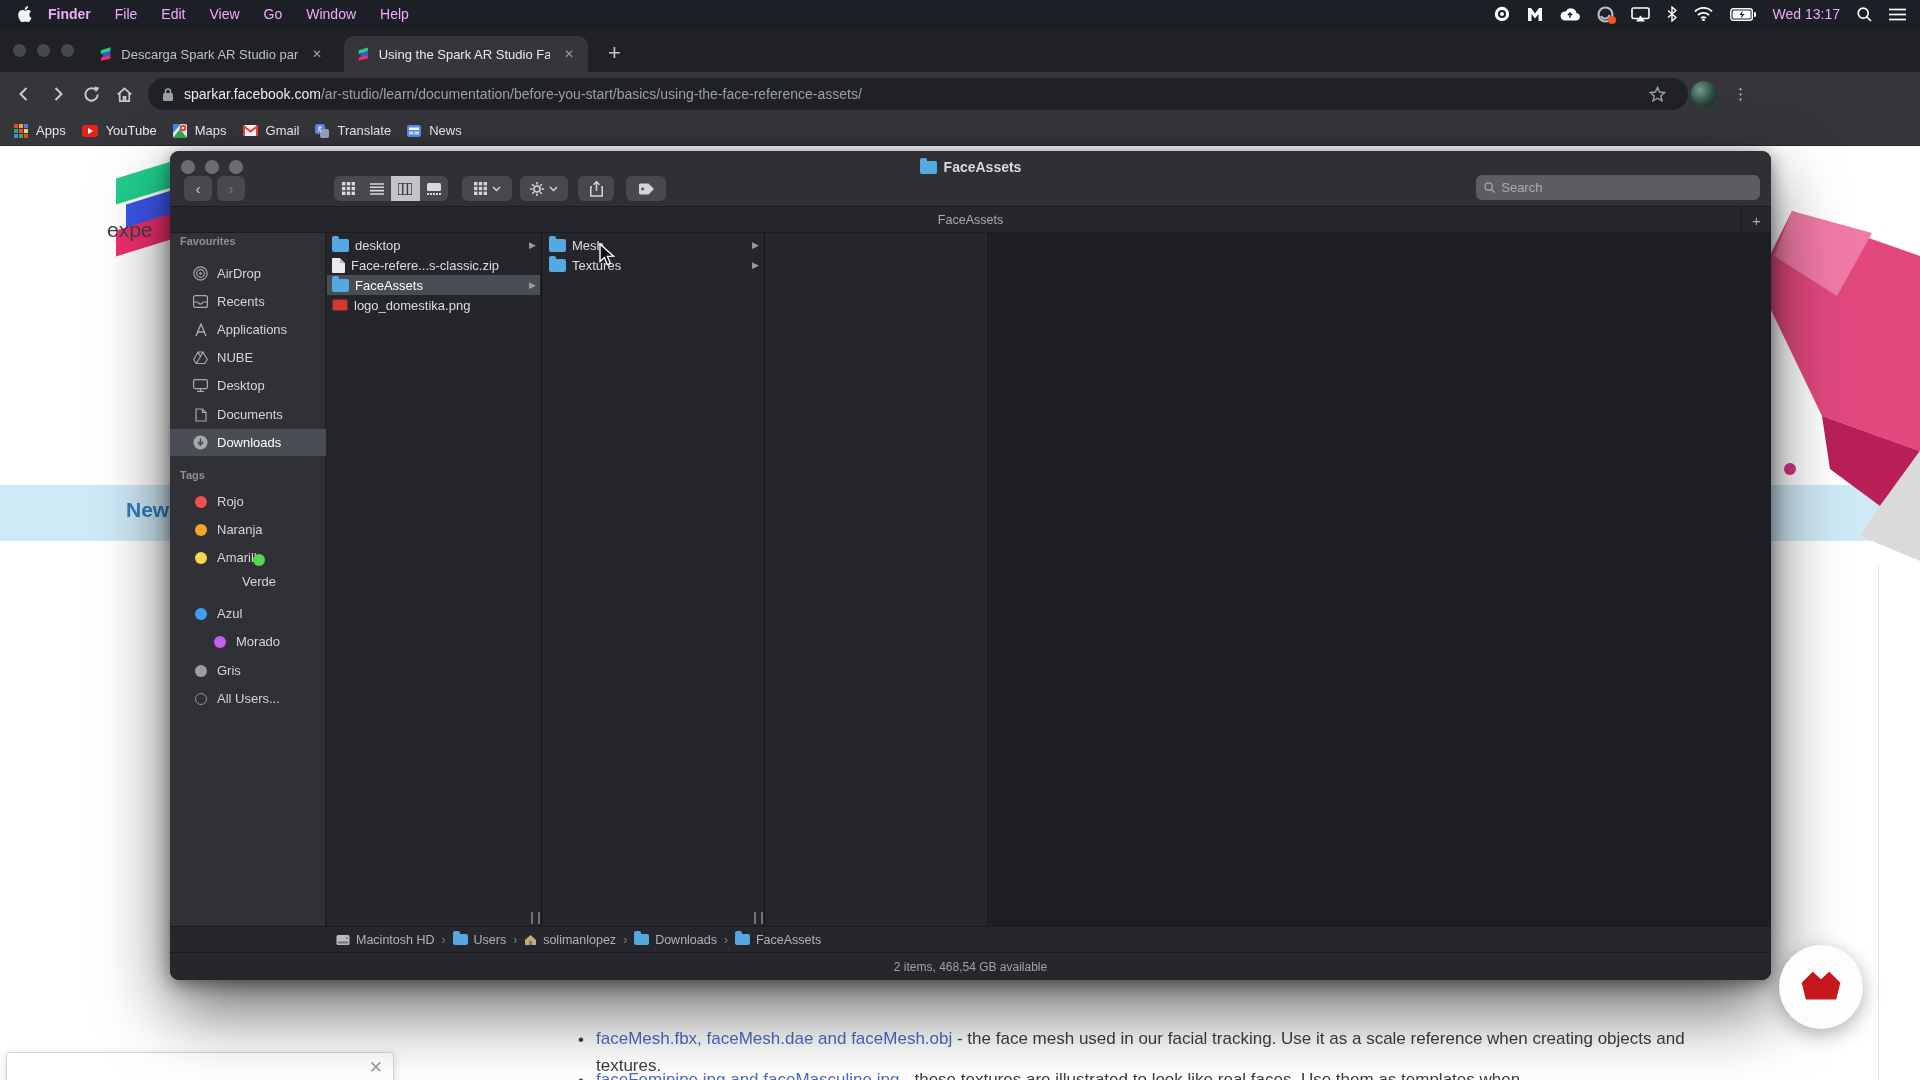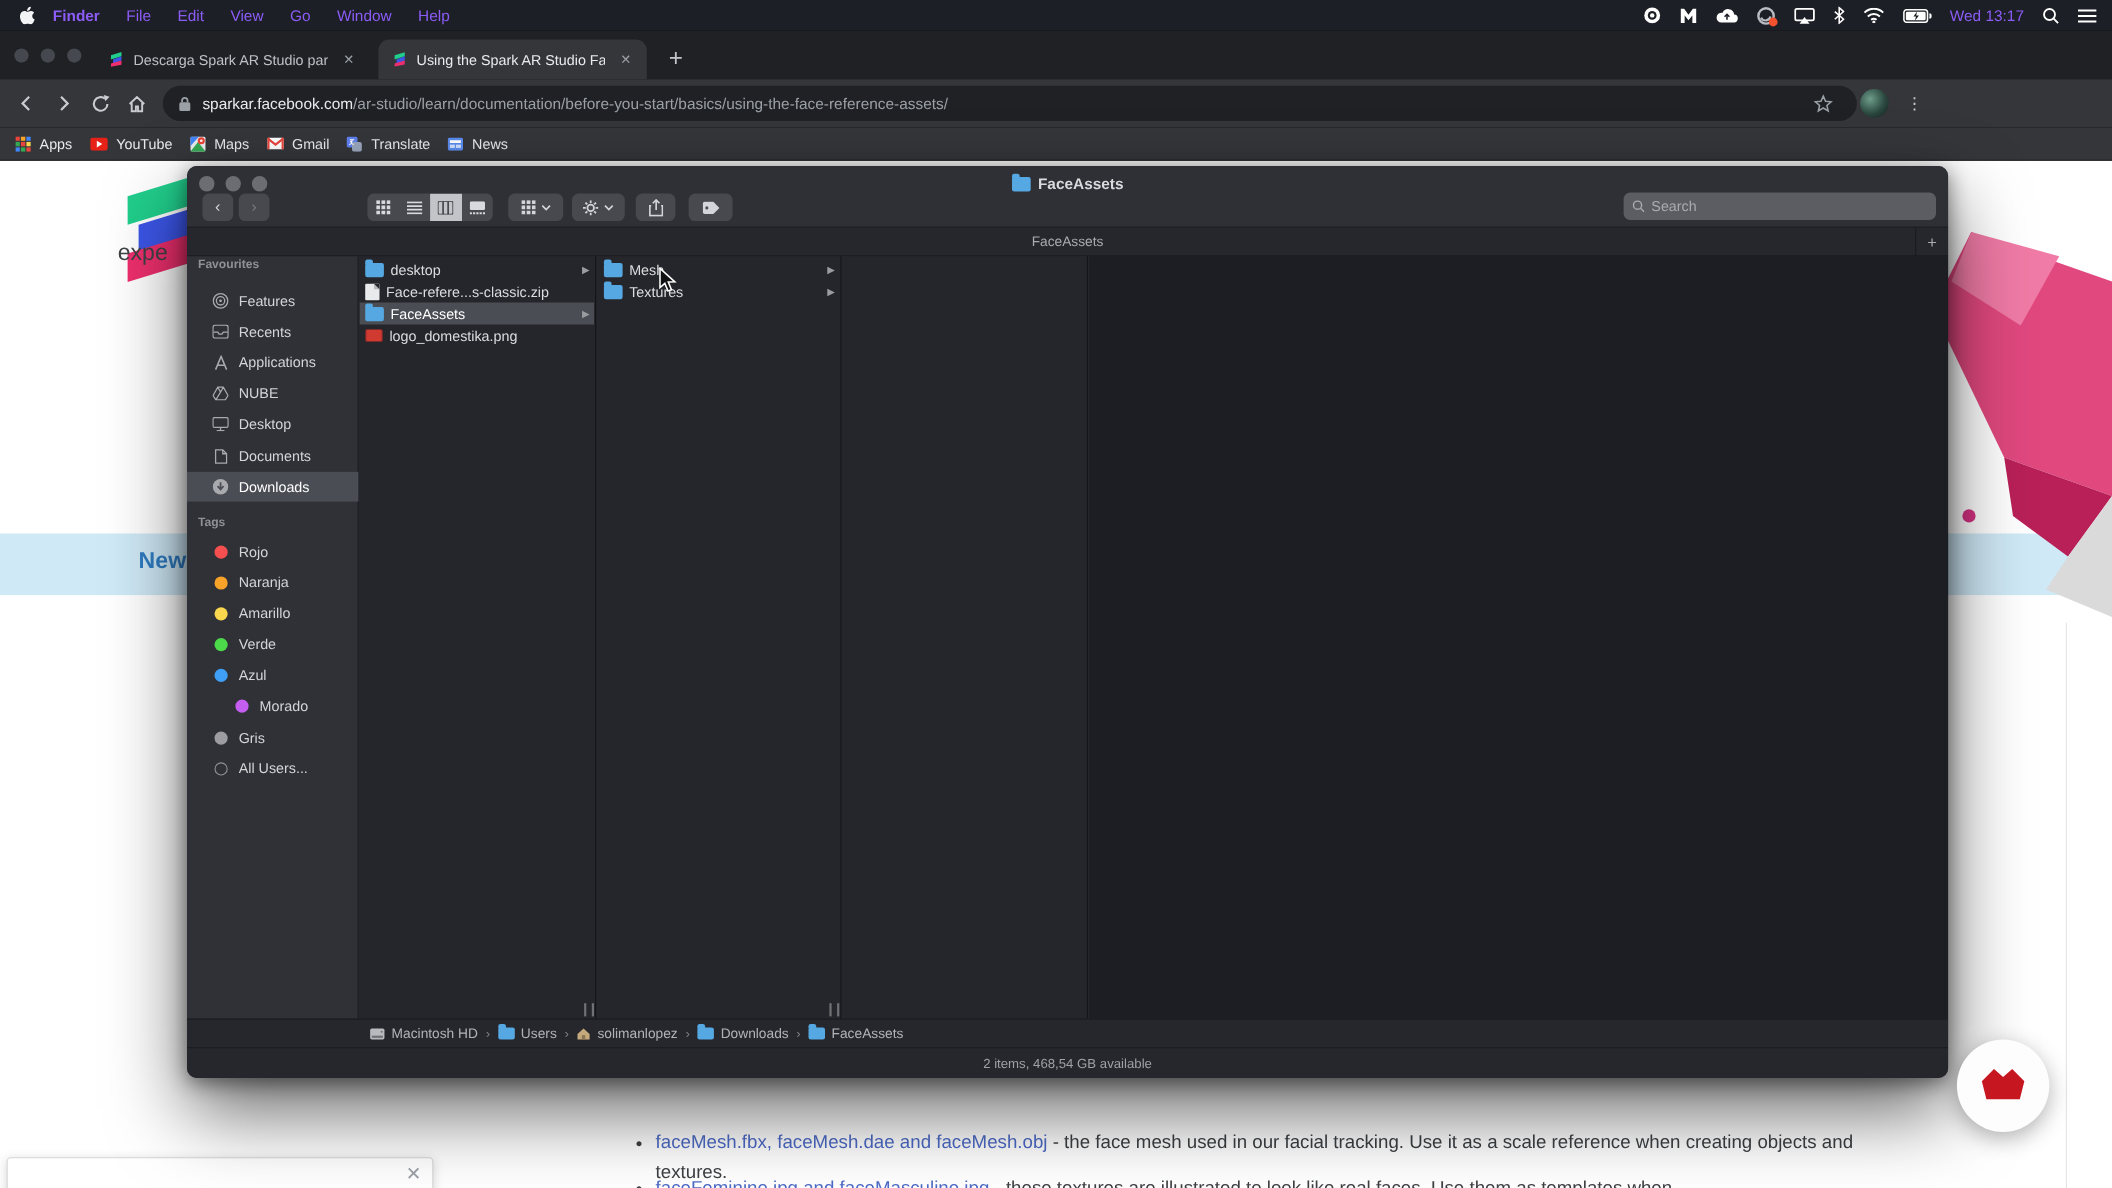--- a/index.html
+++ b/index.html
@@ -2,21 +2,21 @@
 <html><head>
 <meta charset="utf-8">
 <style>
   * { margin:0; padding:0; box-sizing:border-box; }
   html,body { width:1920px; height:1080px; overflow:hidden; background:#000;
     font-family:"Liberation Sans", sans-serif; }
   .screen { position:absolute; inset:0; width:1920px; height:1080px; overflow:hidden; }
 
   
   .menubar { position:absolute; left:0; top:0; width:1920px; height:28px;
-    background:#1d1f26; display:flex; align-items:center; color:#8b5cf6;
+    background:#1d1f26; display:flex; align-items:center; color:#f0abfc;
     font-size:14px; z-index:60; }
   .menubar .apple { margin-left:18px; margin-right:4px; display:flex; }
   .menu-item { padding:0 12px; }
   .menu-item.app-name { font-weight:bold; }
   .menu-status { margin-left:auto; display:flex; align-items:center; gap:17px; padding-right:14px; }
   .menu-status svg, .menu-status .mi { display:block; }
   .clock { font-size:14px; }
 
   
   .tabstrip { position:absolute; left:0; top:28px; width:1920px; height:44px;
@@ -447,21 +447,21 @@
       <div class="f-sidebar">
         <div class="shead" style="top:2px;">Favourites</div>
         <div class="srow" style="top:27px;">
           <span class="sic">
               <svg width="15" height="15" viewBox="0 0 15 15">
                 <circle cx="7.5" cy="7.5" r="6.6" fill="none" stroke="currentColor" stroke-width="1.2"></circle>
                 <circle cx="7.5" cy="7.5" r="3.8" fill="none" stroke="currentColor" stroke-width="1.2"></circle>
                 <circle cx="7.5" cy="7.5" r="1.3" fill="currentColor"></circle>
               </svg>
             </span>
-          <span>Features</span>
+          <span>AirDrop</span>
         </div>
         <div class="srow" style="top:55px;">
           <span class="sic">
               <svg width="15" height="13" viewBox="0 0 15 13">
                 <rect x="0.6" y="0.6" width="13.8" height="11.8" rx="2" fill="none" stroke="currentColor" stroke-width="1.2"></rect>
                 <path d="M1 7 h4 l1.2 1.8 h2.6 L10 7 h4" stroke="currentColor" stroke-width="1.2" fill="none"></path>
               </svg>
             </span>
           <span>Recents</span>
         </div>
@@ -522,21 +522,21 @@
               <span class="dot" style="background: rgb(247, 163, 42);"></span>
             </span>
           <span>Naranja</span>
           </div>
         <div class="srow" style="top:311px;">
           <span class="sic">
               <span class="dot" style="background: rgb(248, 214, 77);"></span>
             </span>
           <span>Amarillo</span>
           </div>
-        <div class="srow" style="top:339px;">
+        <div class="srow" style="top:321px;flex-direction:column;">
           <span class="sic">
               <span class="dot" style="background: rgb(76, 217, 74);"></span>
             </span>
           <span>Verde</span>
           </div>
         <div class="srow" style="top:367px;">
           <span class="sic">
               <span class="dot" style="background: rgb(63, 158, 246);"></span>
             </span>
           <span>Azul</span>

